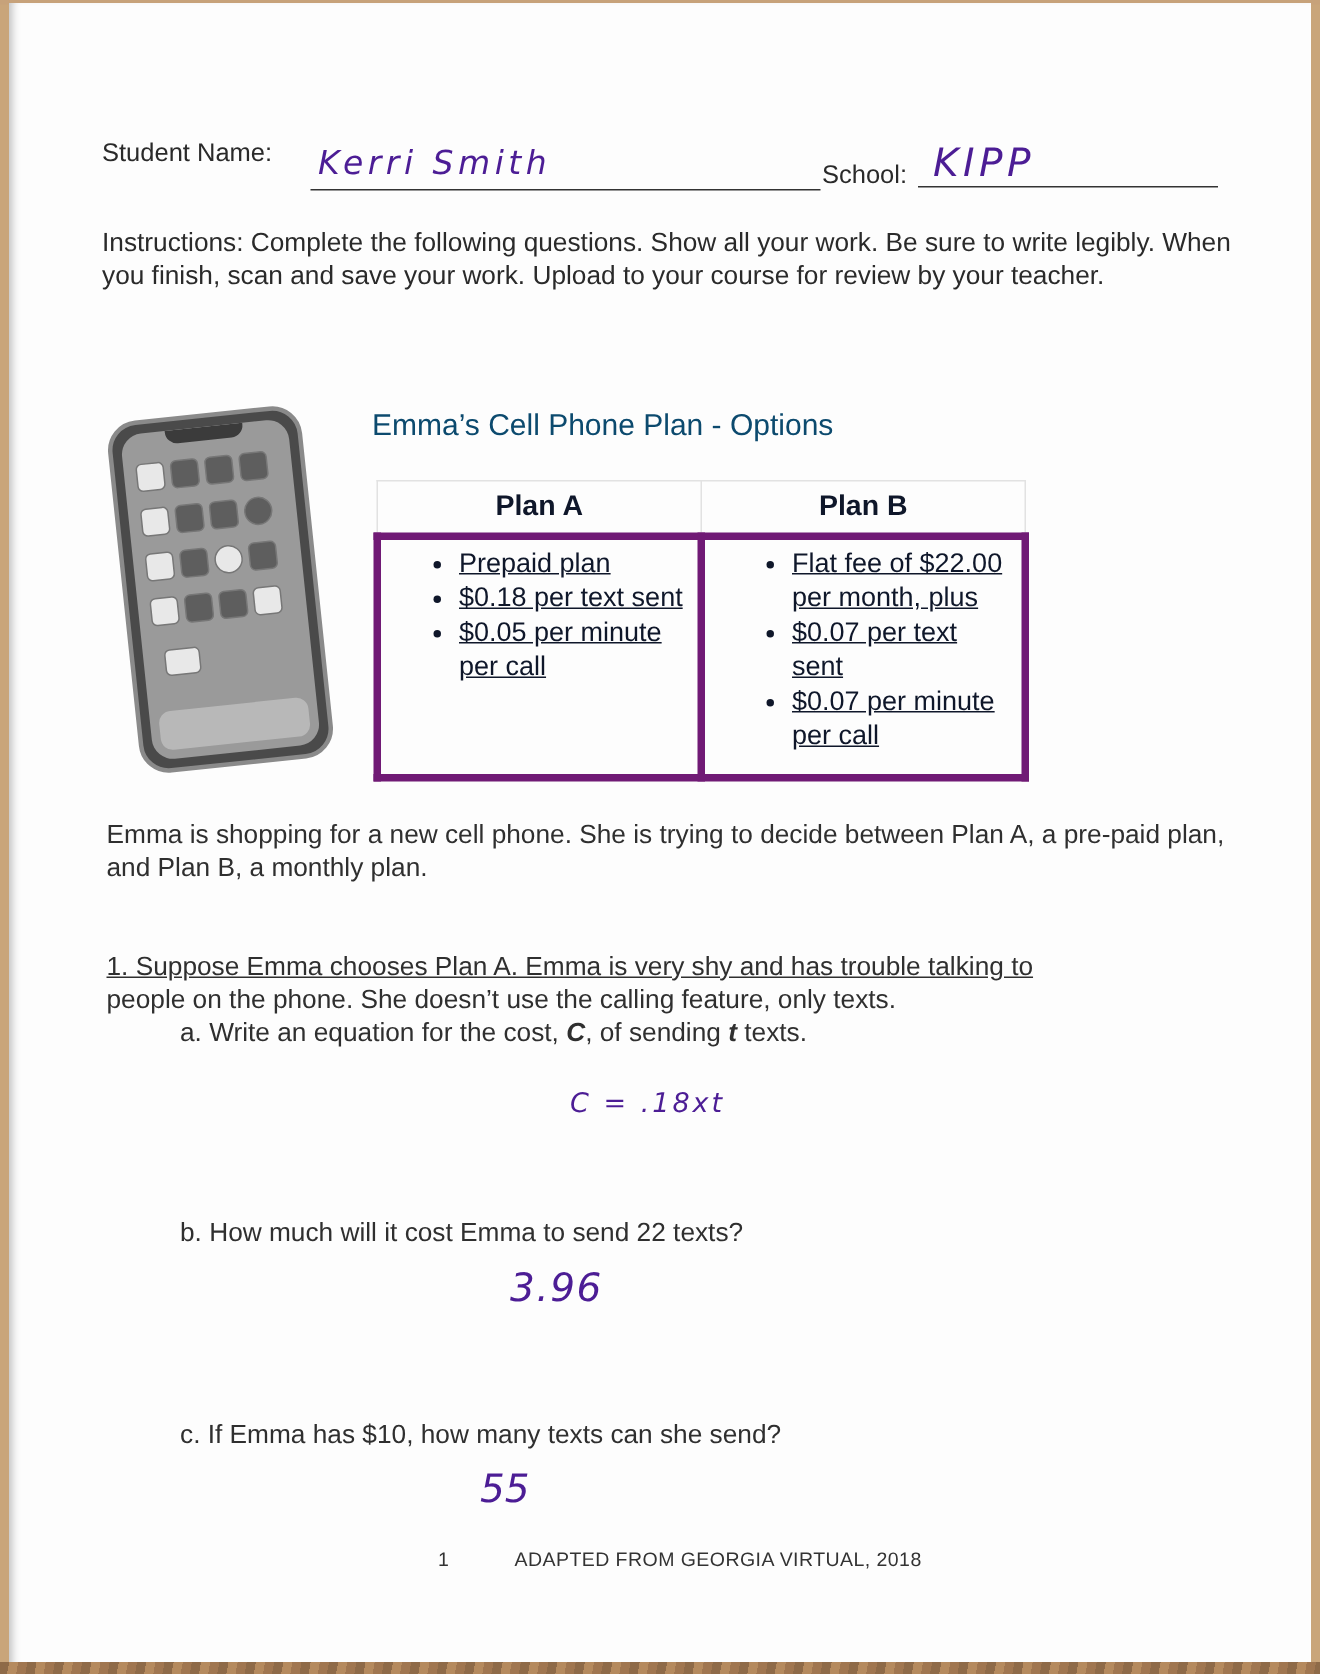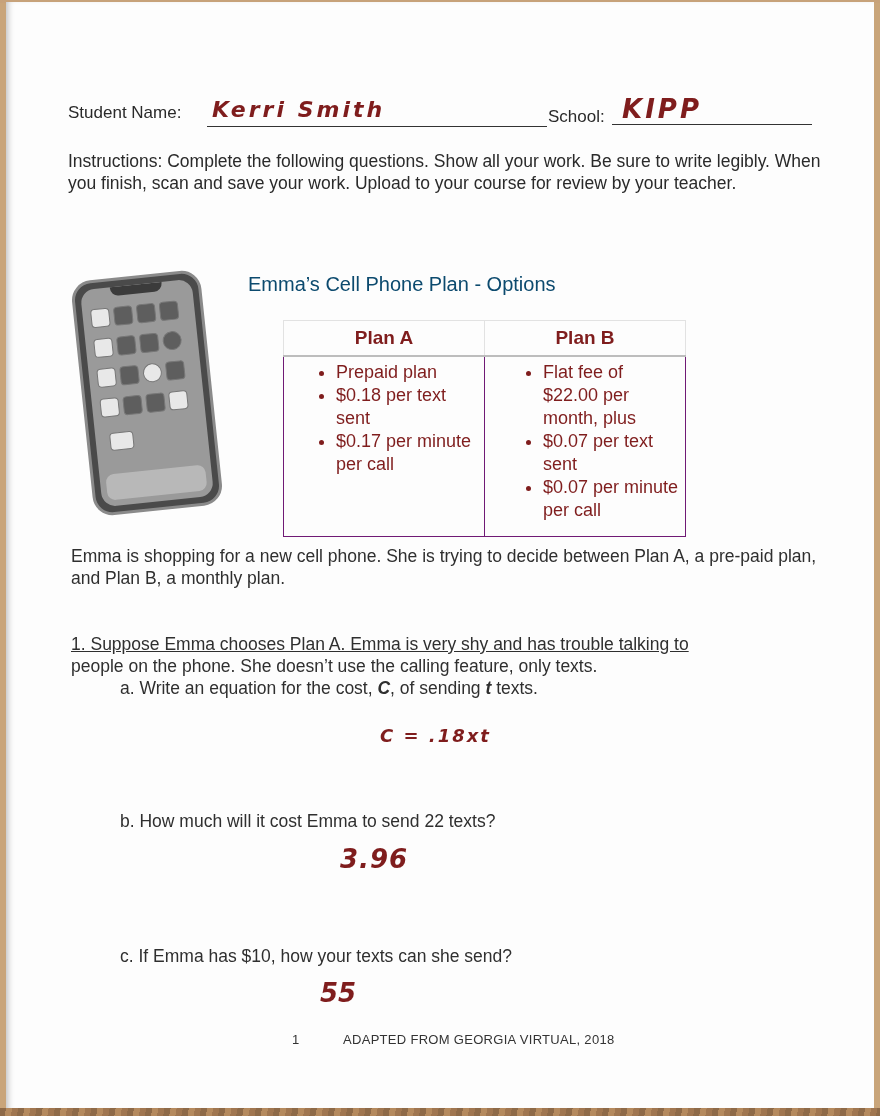--- a/index.html
+++ b/index.html
@@ -19,35 +19,35 @@
       background: repeating-linear-gradient(100deg, #8e6a48 0 6px, #b58a5e 6px 12px, #a07650 12px 18px);
     }
     .wood-top {
       position: absolute; left: 0; top: 0; width: 880px; height: 3px;
       background: #c7a27a;
     }
     .abs { position: absolute; }
     .label { font-size: 17px; color: #2a2a2a; }
     .hand {
       font-family: "DejaVu Sans", sans-serif; font-style: italic;
-      color: #7f1d1d; font-weight: 700; letter-spacing: 3px;
+      color: #4c1d95; font-weight: 400; letter-spacing: 3px;
     }
     .line { position: absolute; height: 1px; background: #333; }
     .instructions { font-size: 17.5px; line-height: 22px; color: #2a2a2a; width: 780px; }
     .title { font-size: 20px; color: #0c4a6e; }
     table.plans {
-      position: absolute; left: 249px; top: 320px; width: 403px;
-      border-collapse: collapse; font-size: 18px; color: #7f1d1d; margin-left: 34px;
+      position: absolute; left: 249px; top: 320px; width: 437px;
+      border-collapse: collapse; font-size: 18px; color: #0f172a;
     }
     table.plans th {
       font-weight: bold; font-size: 19px; height: 32px;
       border: 1px solid #e2e2e2; border-bottom: 2px solid #bdbdbd;
     }
     table.plans td {
-      vertical-align: top; border: 1px solid #701a75; padding: 4px 6px 14px 8px; height: 114px;
+      vertical-align: top; border: 5px solid #701a75; padding: 4px 6px 14px 8px; height: 114px; text-decoration: underline;
     }
     table.plans ul { margin: 0; padding-left: 44px; }
     table.plans li { line-height: 23px; }
     .para { font-size: 17.5px; line-height: 22px; color: #2f2f2f; }
     .q { font-size: 17.5px; color: #2f2f2f; }
     .footer { font-size: 13px; color: #333; letter-spacing: 0.3px; }
     .phone {
       position: absolute; left: 82px; top: 275px; width: 124px; height: 230px;
       transform: rotate(-6deg);
       background: #4a4a4a; border-radius: 20px; border: 3px solid #8a8a8a;
@@ -70,21 +70,21 @@
       background: #b8b8b8; border-radius: 8px;
     }
   </style>
 </head>
 <body>
 
 <div class="wood-top"></div>
 <div class="paper"></div>
 <div class="wood-bottom"></div>
 
-<span class="abs label" style="left:68px; top:103px;">Student Name:</span>
+<span class="abs label" style="left:68px; top:92px;">Student Name:</span>
 <span class="abs hand" style="left:212px; top:97px; font-size:22px;">Kerri Smith</span>
 <div class="line" style="left:207px; top:126px; width:340px;"></div>
 
 <span class="abs label" style="left:548px; top:107px;">School:</span>
 <span class="abs hand" style="left:622px; top:94px; font-size:26px;">KIPP</span>
 <div class="line" style="left:612px; top:124px; width:200px;"></div>
 
 <div class="abs instructions" style="left:68px; top:150px;">Instructions: Complete the following questions. Show all your work. Be sure to write legibly. When you finish, scan and save your work. Upload to your course for review by your teacher.</div>
 
 <div class="phone">
@@ -118,21 +118,21 @@
       <th style="width:50%;">Plan A</th>
       <th style="width:50%;border-radius:17px;">Plan B</th>
     </tr>
   </thead>
   <tbody>
     <tr>
       <td>
         <ul>
           <li>Prepaid plan</li>
           <li>$0.18 per text sent</li>
-          <li>$0.17 per minute per call</li>
+          <li>$0.05 per minute per call</li>
         </ul>
       </td>
       <td>
         <ul style="padding-left:50px;">
           <li>Flat fee of $22.00 per month, plus</li>
           <li>$0.07 per text sent</li>
           <li>$0.07 per minute per call</li>
         </ul>
       </td>
     </tr>
@@ -144,17 +144,17 @@
 <div class="abs q" style="left:71px; top:634px;text-decoration:underline;">1. Suppose Emma chooses Plan A. Emma is very shy and has trouble talking to</div>
 <div class="abs q" style="left:71px; top:656px;">people on the phone. She doesn’t use the calling feature, only texts.</div>
 <div class="abs q" style="left:120px; top:678px;text-align:center;">
   <span>a. Write an equation for the cost, </span><b><i>C</i></b><span>, of sending </span><b><i>t</i></b><span> texts.</span>
 </div>
 <span class="abs hand" style="left:380px; top:725px; font-size:18px; letter-spacing:2px;">C = .18xt</span>
 
 <div class="abs q" style="left:120px; top:811px;">b. How much will it cost Emma to send 22 texts?</div>
 <span class="abs hand" style="left:340px; top:844px; font-size:26px; letter-spacing:1px;">3.96</span>
 
-<div class="abs q" style="left:120px; top:946px;">c. If Emma has $10, how your texts can she send?</div>
+<div class="abs q" style="left:120px; top:946px;">c. If Emma has $10, how many texts can she send?</div>
 <span class="abs hand" style="left:320px; top:978px; font-size:26px; letter-spacing:0;">55</span>
 
 <span class="abs footer" style="left:292px; top:1032px;">1</span>
 <span class="abs footer" style="left:343px; top:1032px;">ADAPTED FROM GEORGIA VIRTUAL, 2018</span>
 
 </body></html>

